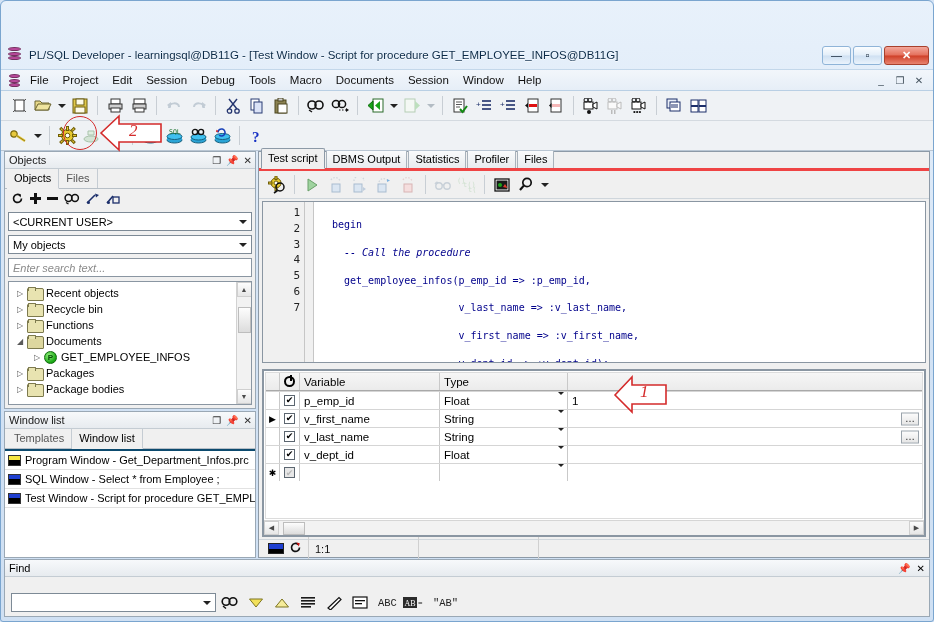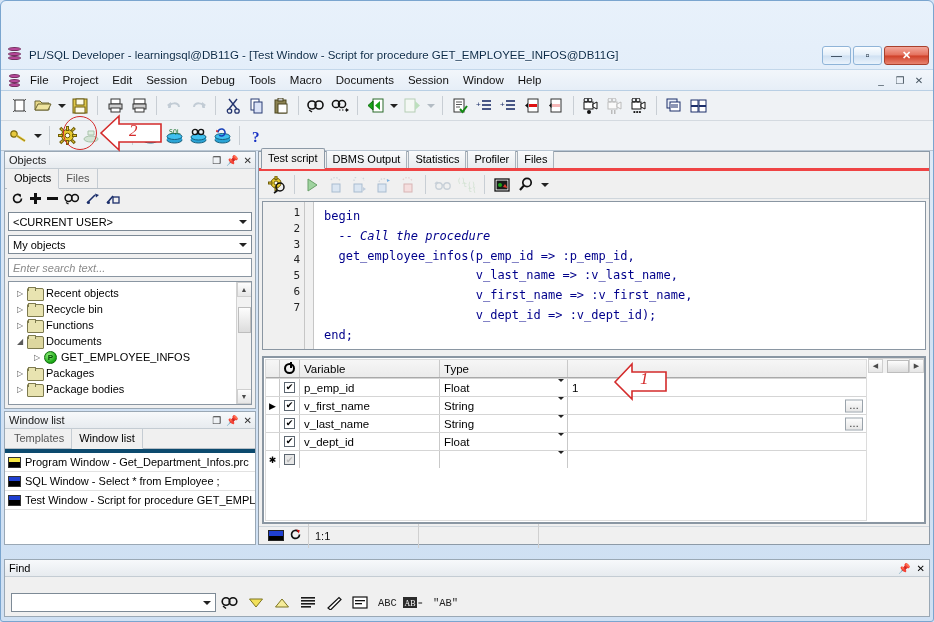--- a/index.html
+++ b/index.html
@@ -164,21 +164,21 @@
   .tscroll {
     position: absolute; right: 0; top: 0; bottom: 0; width: 15px;
     background: #f2f2f2; border-left: 1px solid #d2d2d2;
     display: flex; flex-direction: column; align-items: center;
   }
   .tsbtn { width: 15px; height: 15px; display:flex; align-items:center; justify-content:center; font-size:7px; color:#4a4a4a;
            background: linear-gradient(180deg,#fdfdfd,#e6e6e6); border:1px solid #cfcfcf;}
   .tsthumb { width: 13px; height: 26px; margin-top: 10px; background: linear-gradient(180deg,#fdfdfd,#dcdcdc); border:1px solid #bdbdbd;}
   .tsfill { flex: 1 1 auto; }
 
-  .wl-list { background: #fff; margin: 0; flex: 1 1 auto; border-top:4px solid #0c4a6e; overflow: hidden;}
+  .wl-list { background: #fff; margin: 0; flex: 1 1 auto; border-top:2px solid #0c4a6e; overflow: hidden;}
   .wl-item { display: flex; align-items: center; height: 19px; padding-left: 3px; font-size: 11px; white-space: nowrap;
              border-bottom: 1px solid #e2e2e2; }
   .wl-ic { width: 13px; height: 11px; margin-right: 4px; border: 1px solid #333; flex:0 0 13px;
            display:flex; flex-direction: column; }
   .wl-ic b { display:block; height:4px; }
   .wl-ic .blk { background:#000; flex:1 1 auto; }
 
   
   .main-col { flex: 1 1 auto; display: flex; flex-direction: column; min-width: 0; padding-left: 2px; }
   .mdi-win {
@@ -195,27 +195,27 @@
   .script-tb { height: 28px; flex:0 0 28px; display:flex; align-items:center; padding-left:6px; background:#f0f0f0; border-bottom:1px solid #cfd6dc;}
   .editor-wrap { flex: 1 1 auto; display:flex; min-height:0; margin: 2px 3px 0; border: 1px solid #8a96a2; background: #fff; }
   .gutter {
     width: 42px; flex: 0 0 42px; background: #f0f0f0; border-right: 1px solid #c6c6c6;
     padding-top: 3px; text-align: right;
   }
   .gutter div { font-family: "DejaVu Sans Mono", monospace; font-size: 11px; color: #222; line-height: 15.8px; padding-right: 4px; }
   .gutter-bar { width: 9px; flex:0 0 9px; background:#f0f0f0; border-right:1px solid #c6c6c6;}
   .code { flex: 1 1 auto; padding: 3px 0 0 6px; overflow: hidden; }
   .code pre {
-    margin: 4px; font-family: "DejaVu Sans Mono", monospace; font-size: 12px;
+    margin: 12px; font-family: "DejaVu Sans Mono", monospace; font-size: 10px;
     line-height: 15.8px; color: #00008b; white-space: pre;
   }
   .cmt { color: #d01010; font-style: italic; }
 
   
-  .grid-wrap { flex: 1 1 auto; display:flex; flex-direction: row; margin: 6px 3px 2px; border: 2px solid #8a96a2; background: #fff; min-height: 0; position: relative;}
+  .grid-wrap { flex: 1 1 auto; display:flex; flex-direction: column; margin: 6px 3px 2px; border: 2px solid #8a96a2; background: #fff; min-height: 0; position: relative;}
   .grid-inner { flex: 1 1 auto; overflow: hidden; border:1px solid #dcdcdc; margin:1px;}
   .gr { display: flex; height: 18px; font-size: 11.5px; align-items: stretch; }
   .gr.head { background: linear-gradient(180deg,#f6f6f6,#ebebeb); border-bottom: 1px solid #a9a9a9; font-weight: normal;}
   .gr + .gr { border-top: 1px solid #d5d5d5; }
   .gc { display: flex; align-items: center; padding-left: 4px; border-right: 1px solid #c9c9c9; overflow:hidden; white-space:nowrap;}
   .gc.ind { width: 14px; flex: 0 0 14px; justify-content: center; padding-left:0; color:#000; font-size: 9px;}
   .gc.chk { width: 20px; flex: 0 0 20px; justify-content: center; padding-left:0;}
   .gc.var { width: 140px; flex: 0 0 140px; }
   .gc.typ { width: 128px; flex: 0 0 128px; position: relative; }
   .gc.val { flex: 1 1 auto; border-right: none; position: relative; }
@@ -233,21 +233,21 @@
            background: linear-gradient(180deg,#fdfdfd,#e6e6e6); border:1px solid #cfcfcf;}
   .hsthumb { width: 22px; height: 13px; margin-left: 4px; background: linear-gradient(180deg,#fdfdfd,#dcdcdc); border:1px solid #bdbdbd;}
 
   .statusbar { height: 18px; flex:0 0 18px; display:flex; align-items:center; background:#f0f0f0; border-top:1px solid #cfd6dc; padding-left:3px;}
   .sb-cell { height: 25px; border-left: 1px solid #d0d0d0; padding: 0 6px; display:flex; align-items:center; font-size:11px; color:#111;}
   .sb-cell:first-child { border-left: none; }
   .sb-flag { width: 16px; height: 11px; border:1px solid #222; display:flex; flex-direction:column; margin-right: 5px;}
   .sb-flag i { display:block; flex:1 1 auto; }
 
   
-  .findbar { flex: 0 0 58px; margin: 14px 3px 4px; border: 1px solid #9aa8b5; background: #f0f0f0; display:flex; flex-direction:column;gap:12px;}
+  .findbar { flex: 0 0 58px; margin: 1px 3px 4px; border: 1px solid #9aa8b5; background: #f0f0f0; display:flex; flex-direction:column;gap:12px;}
   .find-head { height:17px; flex:0 0 17px; display:flex; align-items:center; padding:0 4px;
                background: linear-gradient(180deg,#f7f9fb,#e7ebef); border-bottom:1px solid #c4ccd3; font-size:11px;}
   .find-head .hbtns { margin-left:auto; display:flex; gap:6px; font-size:10px; }
   .find-row { flex:1 1 auto; display:flex; align-items:center; padding-left: 6px; gap: 2px;}
   .find-input { width: 205px; height: 19px; background:#fff; border:1px solid #7d8a96; display:flex; align-items:center; padding-left:4px; font-size:11px;}
   .find-input .arrow { margin-left:auto; width:16px; display:flex; align-items:center; justify-content:center;}
   .fbtn { width: 24px; height: 22px; display:flex; align-items:center; justify-content:center; }
   .fbtn.txt { font-size: 10.5px; color:#222; font-family:Liberation Mono, monospace; width: auto; padding: 0 4px;}
 
   

